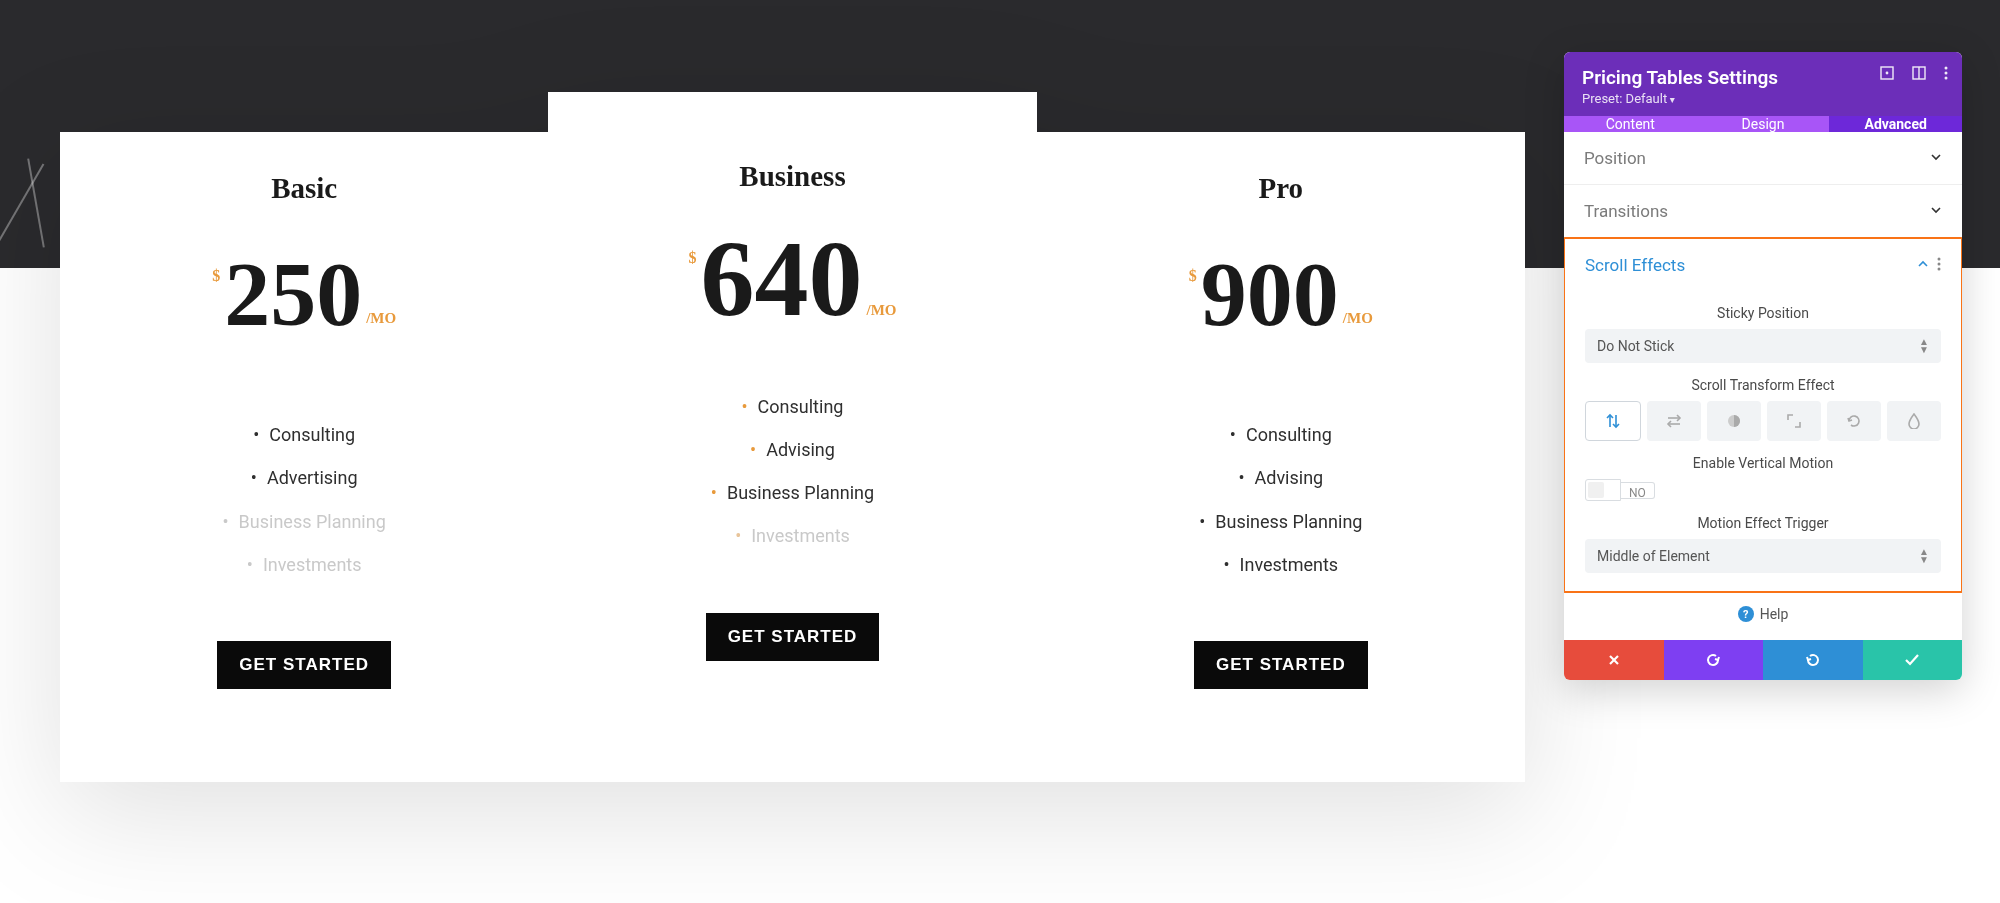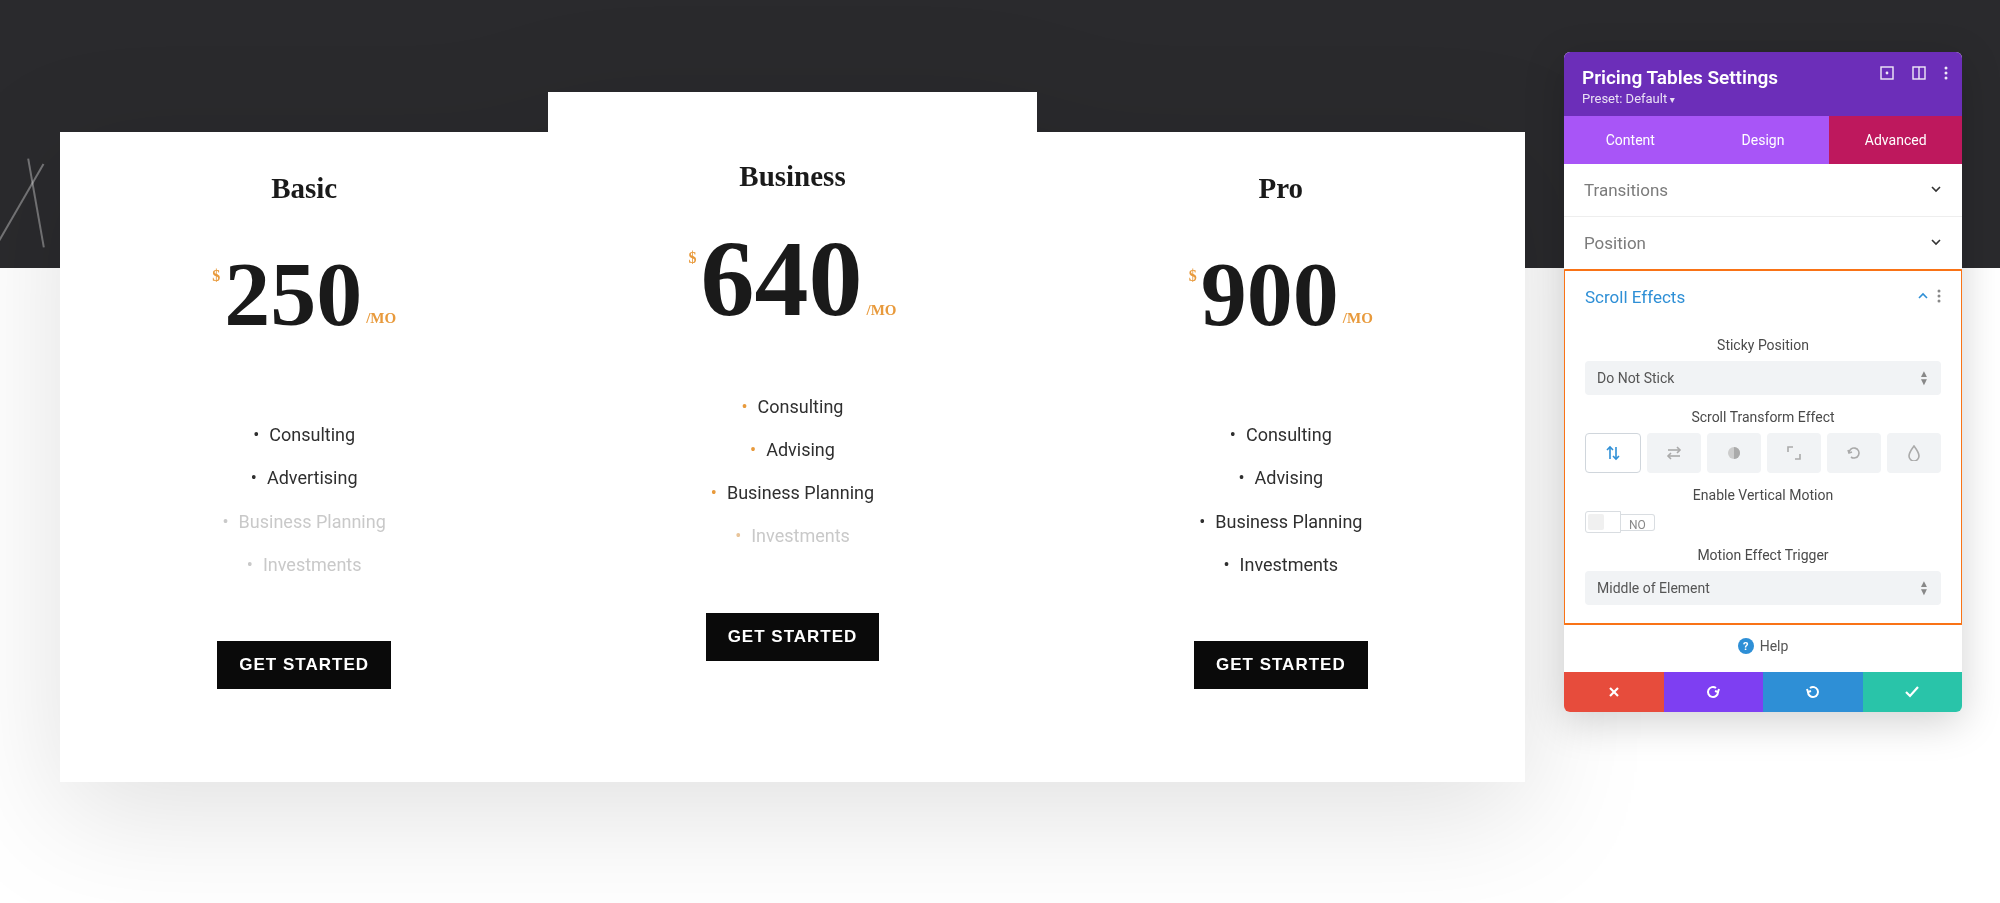--- a/index.html
+++ b/index.html
@@ -154,26 +154,26 @@
   .panel-header-icons span { cursor: pointer; opacity: 0.9; }
   .hicon svg { display:block; }
 
   .tabs {
     display: flex;
     background: #a855f7;
   }
   .tabs .tab {
     flex: 1;
     text-align: center;
-    padding: 16px 0;
+    padding: 0 0;
     font-size: 14px;
     color: #fff;
     cursor: pointer;
   }
-  .tabs .tab.active { background: #be185d; }
+  .tabs .tab.active { background: #6d28d9; font-weight: bold; }
 
   .section {
     border-bottom: 1px solid #eee;
   }
   .section-head {
     display: flex;
     align-items: center;
     justify-content: space-between;
     padding: 16px 20px;
     cursor: pointer;
@@ -366,32 +366,32 @@
   </div>
 
   <div class="tabs">
     <div class="tab">Content</div>
     <div class="tab">Design</div>
     <div class="tab active">Advanced</div>
   </div>
 
   <div class="section">
     <div class="section-head">
-      <span class="label">Transitions</span>
+      <span class="label">Position</span>
       <span class="chev">
         <svg width="12" height="12" viewBox="0 0 12 12" fill="none" stroke="#333" stroke-width="1.6">
             <polyline points="2,4 6,8 10,4"></polyline>
           </svg>
       </span>
     </div>
   </div>
 
   <div class="section">
     <div class="section-head">
-      <span class="label">Position</span>
+      <span class="label">Transitions</span>
       <span class="chev">
         <svg width="12" height="12" viewBox="0 0 12 12" fill="none" stroke="#333" stroke-width="1.6">
             <polyline points="2,4 6,8 10,4"></polyline>
           </svg>
       </span>
     </div>
   </div>
 
   <div class="section open highlight">
     <div class="section-head">

